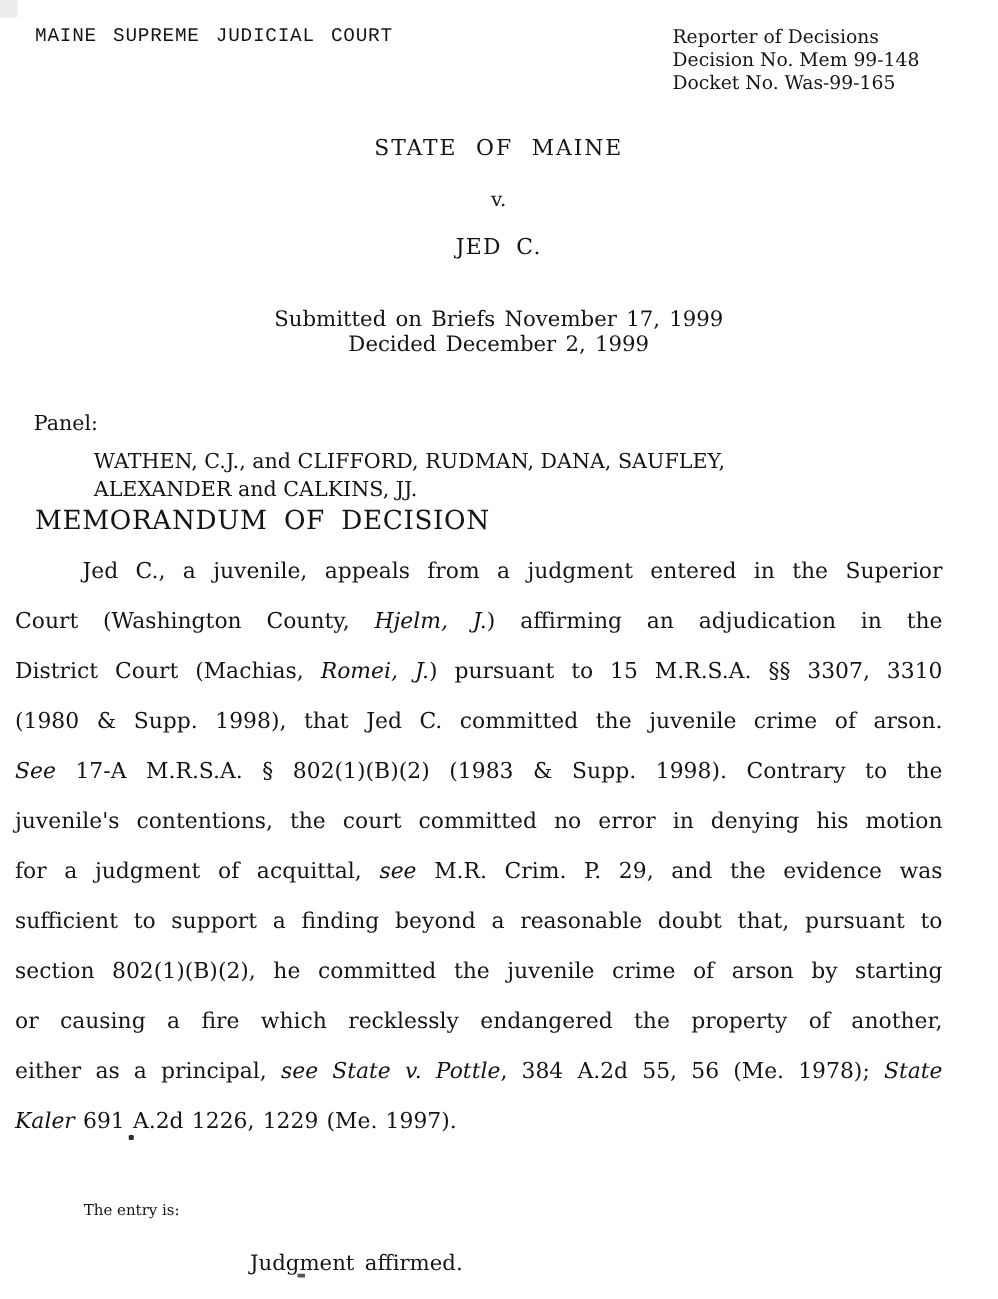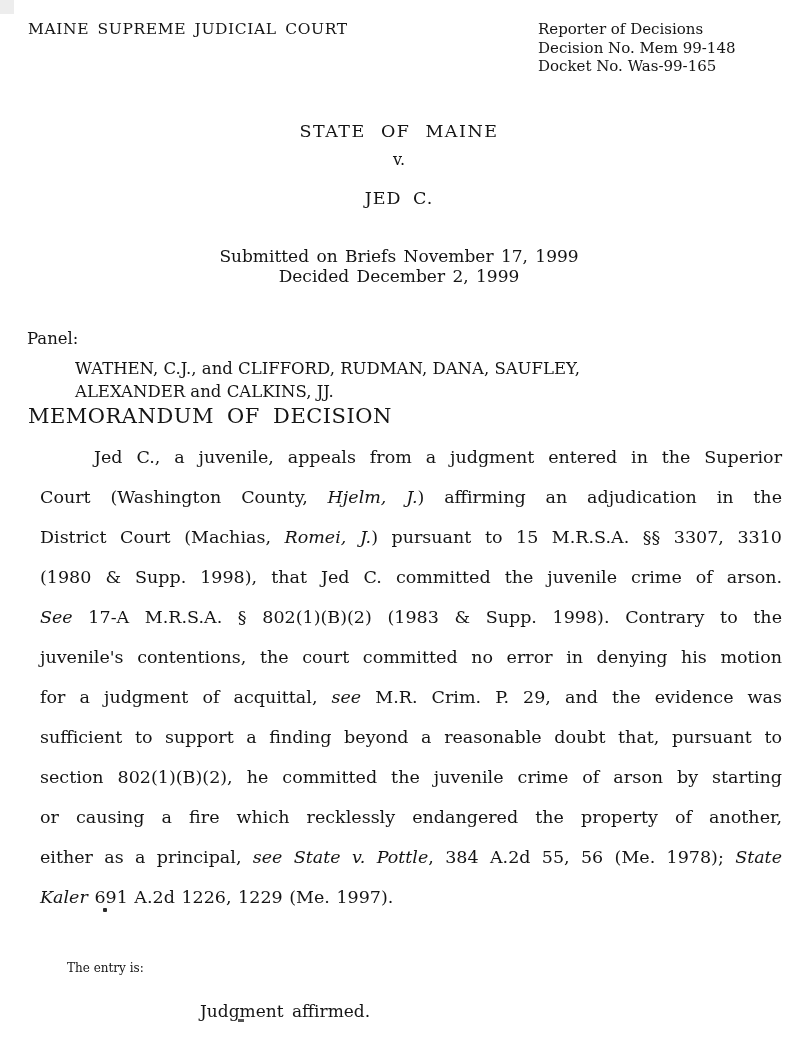--- a/index.html
+++ b/index.html
@@ -19,39 +19,40 @@
 
   
   .court-name {
     position: absolute;
     left: 28px;
     top: 20px;
     font-size: 15.5px;
     letter-spacing: 0.6px;
     word-spacing: 3px;
     white-space: nowrap;
+    font-family: Liberation Mono, monospace;
   }
   .reporter-block {
     position: absolute;
     left: 538px;
     top: 20px;
     font-size: 15px;
     line-height: 18.5px;
     white-space: nowrap;
   }
 
   
   .caption-line {
     position: absolute;
     left: 0;
     width: 100%;
     text-align: center;
     white-space: nowrap;
   }
-  .plaintiff { top: 121px; font-size: 17.5px; letter-spacing: 1.5px; word-spacing: 8px; }
+  .plaintiff { top: 109px; font-size: 17.5px; letter-spacing: 1.5px; word-spacing: 8px; }
   .versus    { top: 150px; font-size: 16px; }
   .defendant { top: 188px; font-size: 17.5px; letter-spacing: 1px; word-spacing: 5px; }
 
   .dates-block {
     position: absolute;
     left: 0;
     top: 246px;
     width: 100%;
     text-align: center;
     font-size: 17px;
@@ -76,21 +77,21 @@
     position: absolute;
     left: 28px;
     top: 404px;
     font-size: 21px;
     letter-spacing: 0.5px;
     word-spacing: 6px;
     white-space: nowrap;
   }
   .memo-paragraph {
     position: absolute;
-    left: 40px;
+    left: 12px;
     top: 437px;
     width: 742px;
     font-size: 17.5px;
     line-height: 40px;
   }
   .memo-paragraph .line {
     text-align: justify;
     text-align-last: justify;
     word-spacing: 1px;
   }

